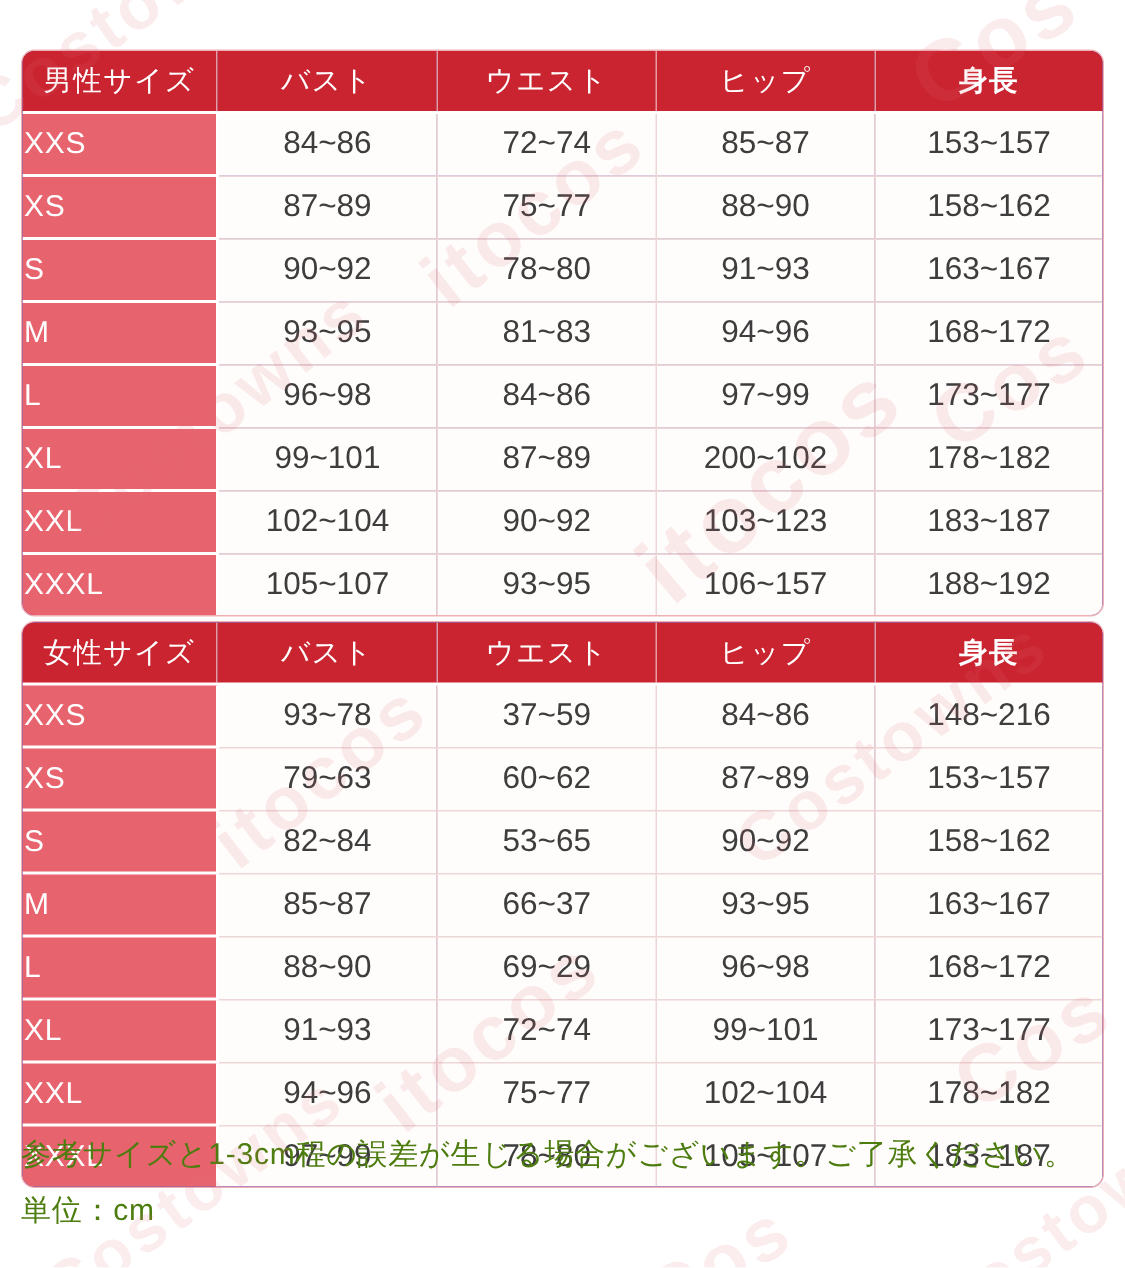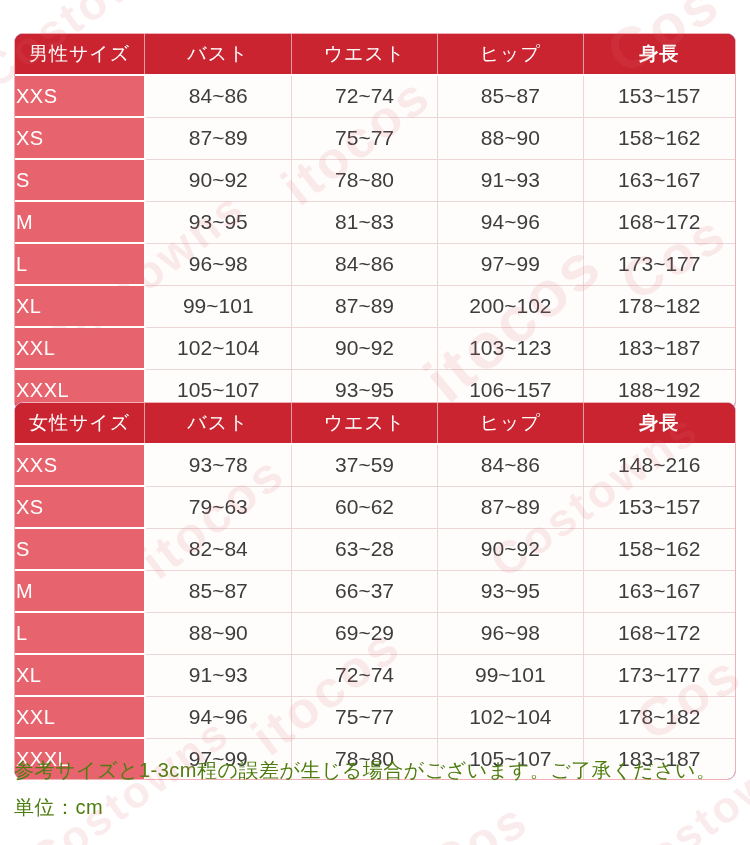--- a/index.html
+++ b/index.html
@@ -20,21 +20,21 @@
     position: absolute;
     left: 14px;
     width: 722px;
     border: 1px solid #efb0b5;
     border-radius: 9px;
     overflow: hidden;
     background: #4c1d95;
     box-sizing: border-box;
   }
   #table-0 { top: 33px; }
-  #table-1 { top: 402px; }
+  #table-1 { top: 414px; }
 
   table.size-table {
     width: 100%;
     border-collapse: collapse;
     table-layout: fixed;
   }
   table.size-table col.c0 { width: 18%; }
   table.size-table col.c1 { width: 20.4%; }
   table.size-table col.c2 { width: 20.3%; }
   table.size-table col.c3 { width: 20.2%; }
@@ -223,21 +223,21 @@
         <tr>
           <th class="size-label">XS</th>
           <td class="measure">79~63</td>
           <td class="measure">60~62</td>
           <td class="measure">87~89</td>
           <td class="measure">153~157</td>
         </tr>
         <tr>
           <th class="size-label">S</th>
           <td class="measure">82~84</td>
-          <td class="measure">63~28</td>
+          <td class="measure">53~65</td>
           <td class="measure">90~92</td>
           <td class="measure">158~162</td>
         </tr>
         <tr>
           <th class="size-label">M</th>
           <td class="measure">85~87</td>
           <td class="measure">66~37</td>
           <td class="measure">93~95</td>
           <td class="measure">163~167</td>
         </tr>

